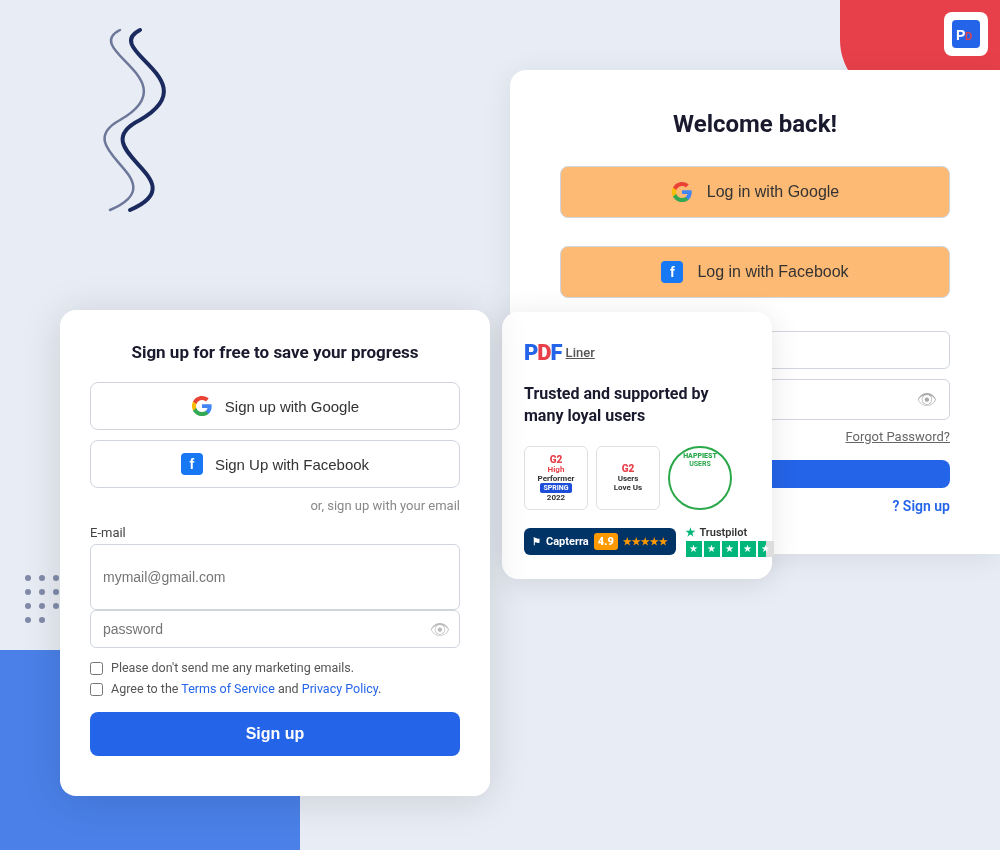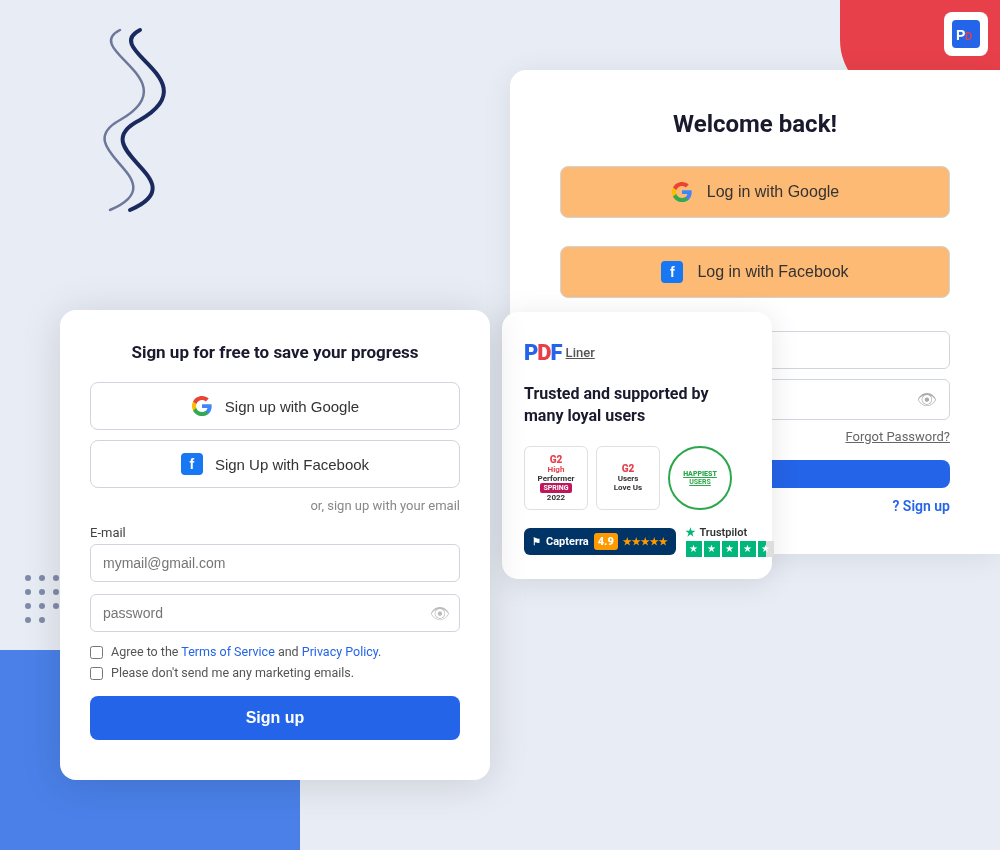--- a/index.html
+++ b/index.html
@@ -224,27 +224,26 @@
       color: #444;
       margin-bottom: 4px;
       display: block;
     }
     .signup-card .field-label span {
       color: #888;
       font-weight: 400;
     }
     .signup-card .field-input {
       width: 100%;
-      padding: 10px 12px;
+      padding: 24px 12px;
       border: 1.5px solid #d0d5dd;
       border-radius: 6px;
       font-size: 14px;
       color: #bbb;
       outline: none;
-      margin-bottom: 12px;
     }
     .signup-card .password-wrap {
       position: relative;
       margin-bottom: 12px;
     }
     .signup-card .password-wrap input {
       width: 100%;
       padding: 10px 36px 10px 12px;
       border: 1.5px solid #d0d5dd;
       border-radius: 6px;
@@ -369,27 +368,26 @@
       color: #e8404a;
     }
     .badge-happiest {
       width: 64px;
       height: 64px;
       border-radius: 50%;
       border: 2px solid #2aa84a;
       display: flex;
       flex-direction: column;
       align-items: center;
-      justify-content: center;
+      justify-content: flex-start;
       padding: 4px;
       font-size: 7.5px;
       font-weight: 700;
       text-align: center;
       color: #2aa84a;
-      text-decoration: underline;
     }
     .capterra-row {
       display: flex;
       gap: 10px;
       align-items: center;
     }
     .capterra-badge {
       background: #003366;
       border-radius: 6px;
       padding: 5px 8px;
@@ -567,25 +565,25 @@
   <label class="field-label">E-mail</label>
   <input class="field-input" type="email" placeholder="mymail@gmail.com" style="">
 
   <div class="password-wrap">
     <input type="password" placeholder="password" style="">
     <span class="eye">👁</span>
   </div>
 
   <div class="checkbox-row">
     <input type="checkbox" style="">
-    <span>Agree to the <a href="#">Terms of Service</a> and <a href="#">Privacy Policy</a>.</span>
+    <span>Please don't send me any marketing emails.</span>
   </div>
   <div class="checkbox-row">
     <input type="checkbox" style="">
-    <span>Please don't send me any marketing emails.</span>
+    <span>Agree to the <a href="#">Terms of Service</a> and <a href="#">Privacy Policy</a>.</span>
   </div>
 
   <button class="signup-btn">Sign up</button>
 
 </div>
 
 <div class="testimonial-card">
 
   <div class="pdfliner-logo">
     <span class="pdf-text">
@@ -595,21 +593,21 @@
   </div>
 
   <h4>Trusted and supported by many loyal users</h4>
 
   <div class="badges-row">
 
     <div class="badge-g2">
       <div class="g2-top" style="color:#e8404a;font-size:10px;font-weight:900;">G2</div>
       <div style="font-size:8px;color:#e8404a;font-weight:700;">High</div>
       <div style="font-size:8px;color:#333;">Performer</div>
-      <div style="font-size:7px;color:#e8404a;font-weight:700;background:#be185d;color:white;padding:1px 3px;border-radius:2px;">SPRING</div>
+      <div style="font-size:7px;color:#e8404a;font-weight:700;background:#1d4ed8;color:white;padding:1px 3px;border-radius:2px;">SPRING</div>
       <div style="font-size:8px;color:#333;">2022</div>
     </div>
 
     <div class="badge-users">
       <div style="color:#e8404a;font-size:10px;font-weight:900;">G2</div>
       <div style="font-size:8px;color:#333;font-weight:700;">Users</div>
       <div style="font-size:8px;color:#333;font-weight:700;">Love Us</div>
     </div>
 
     <div class="badge-happiest">

